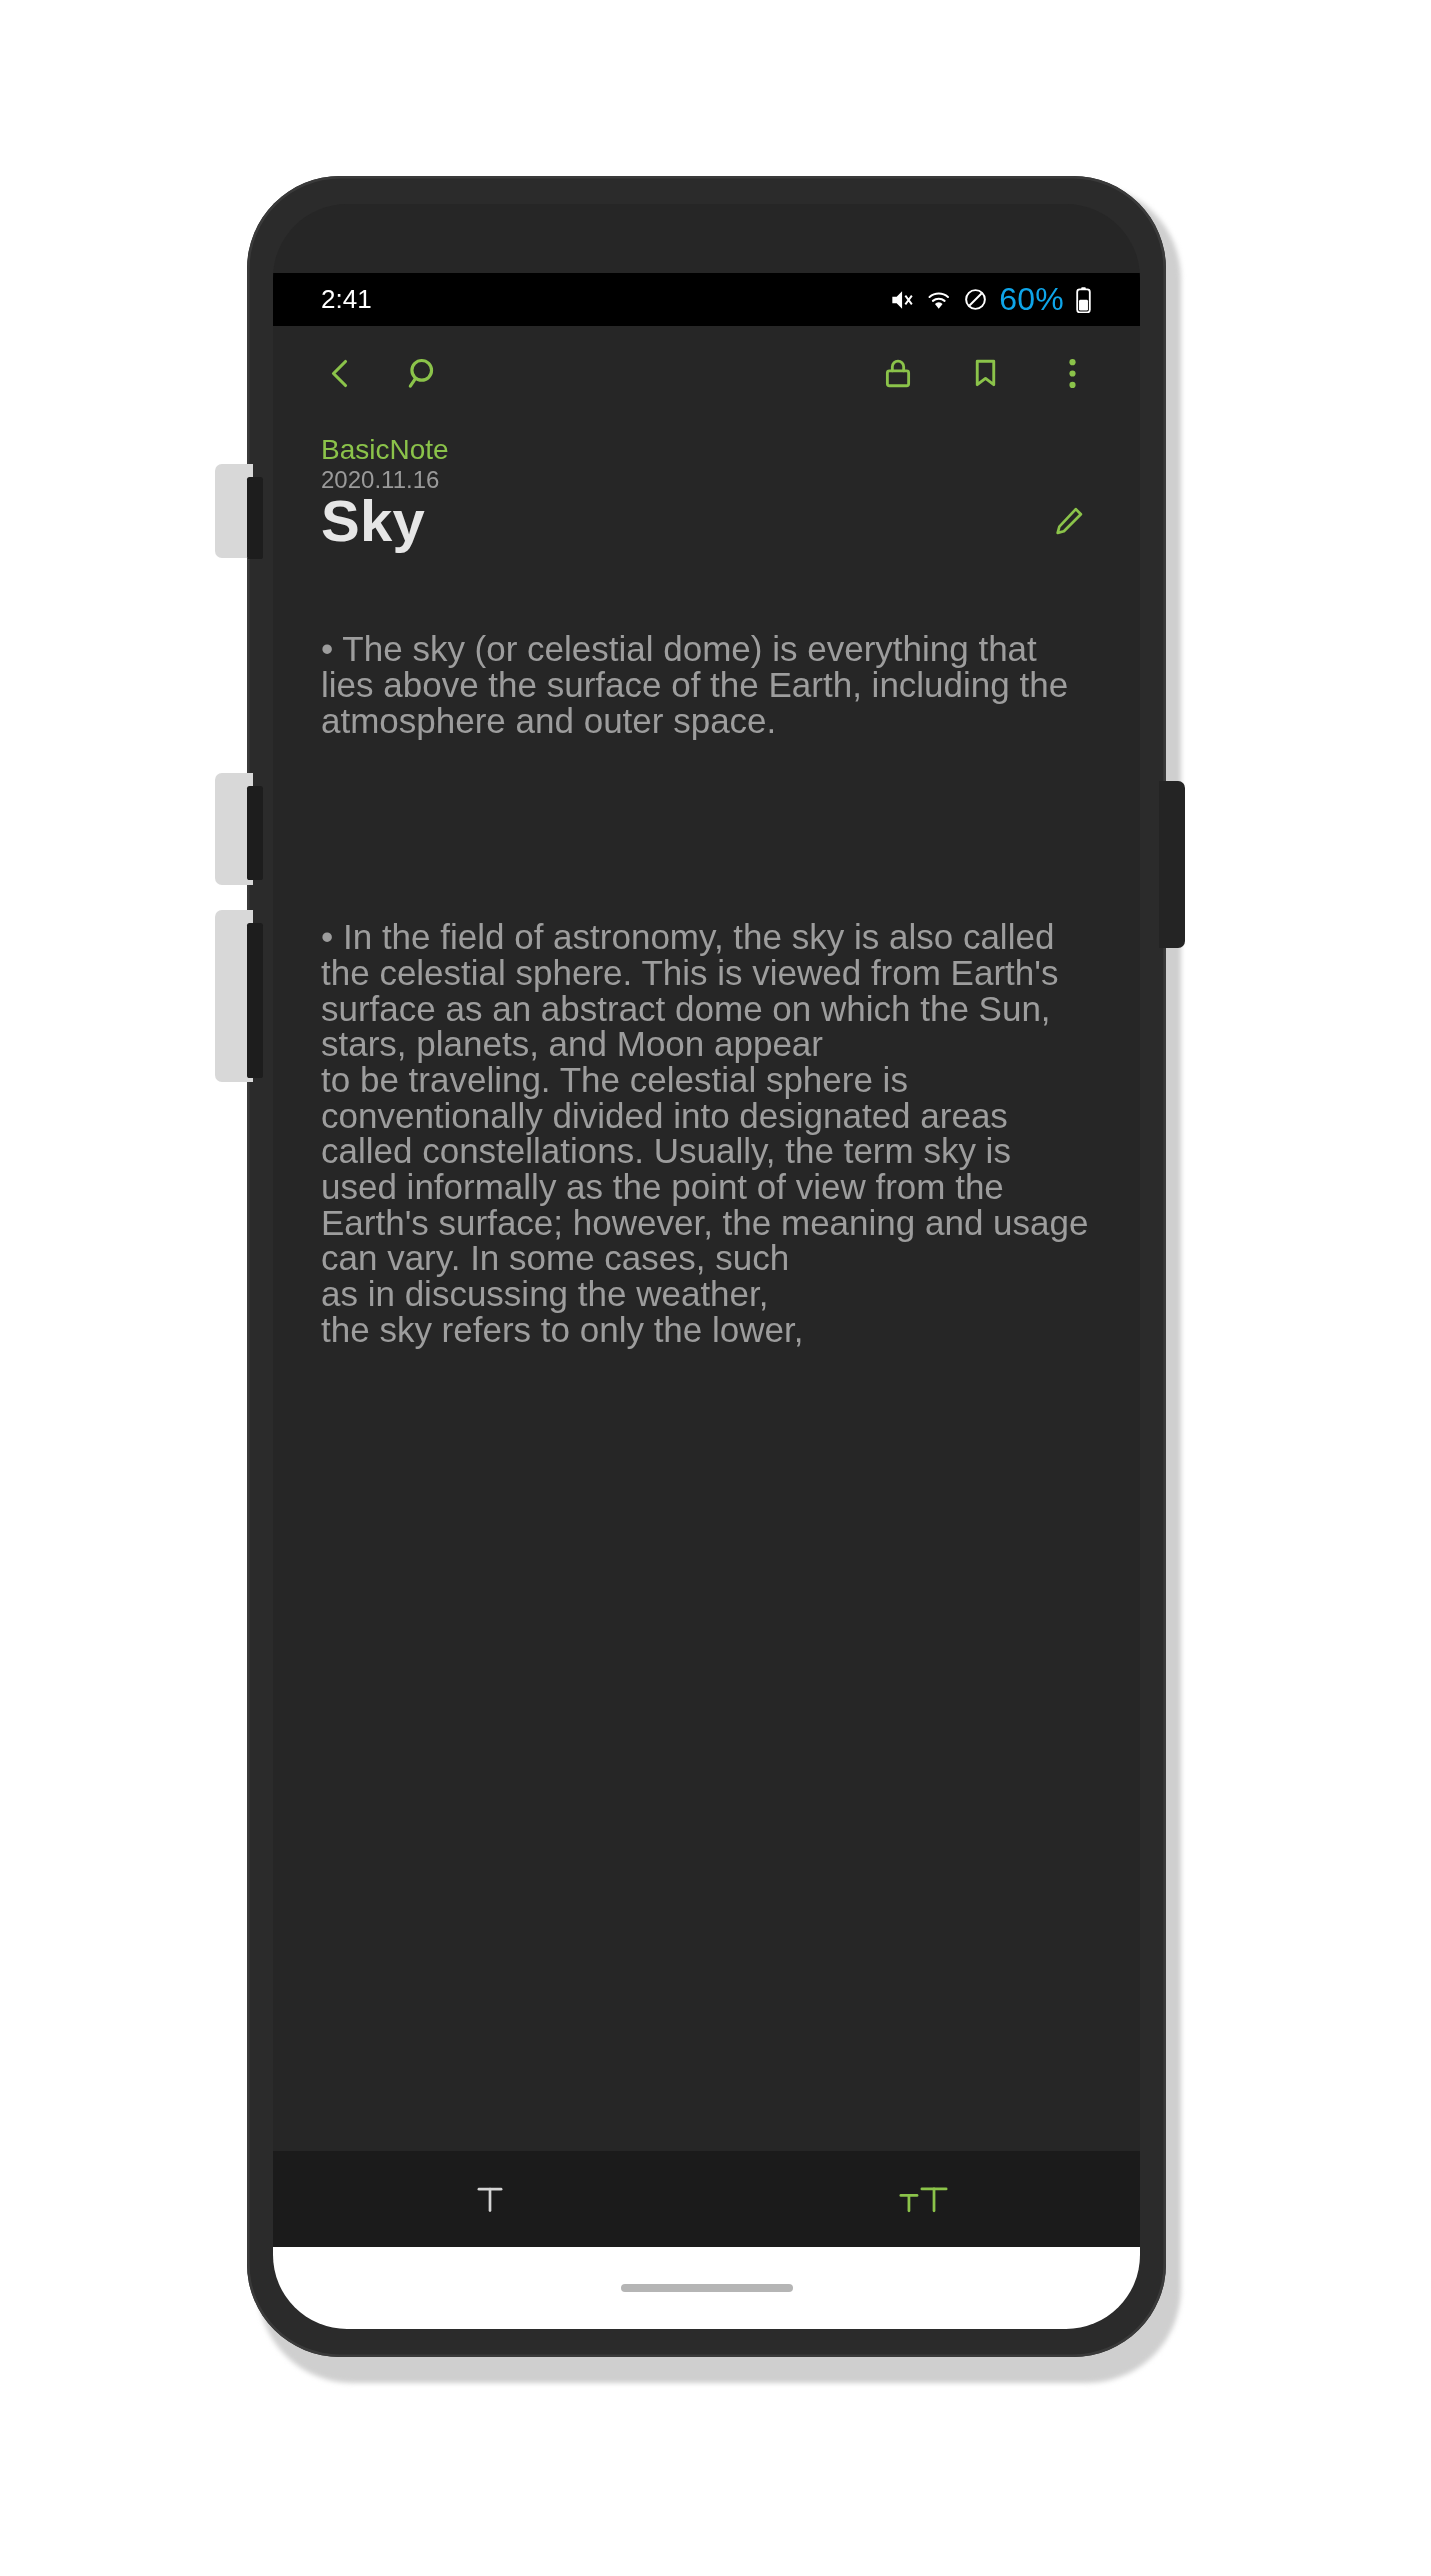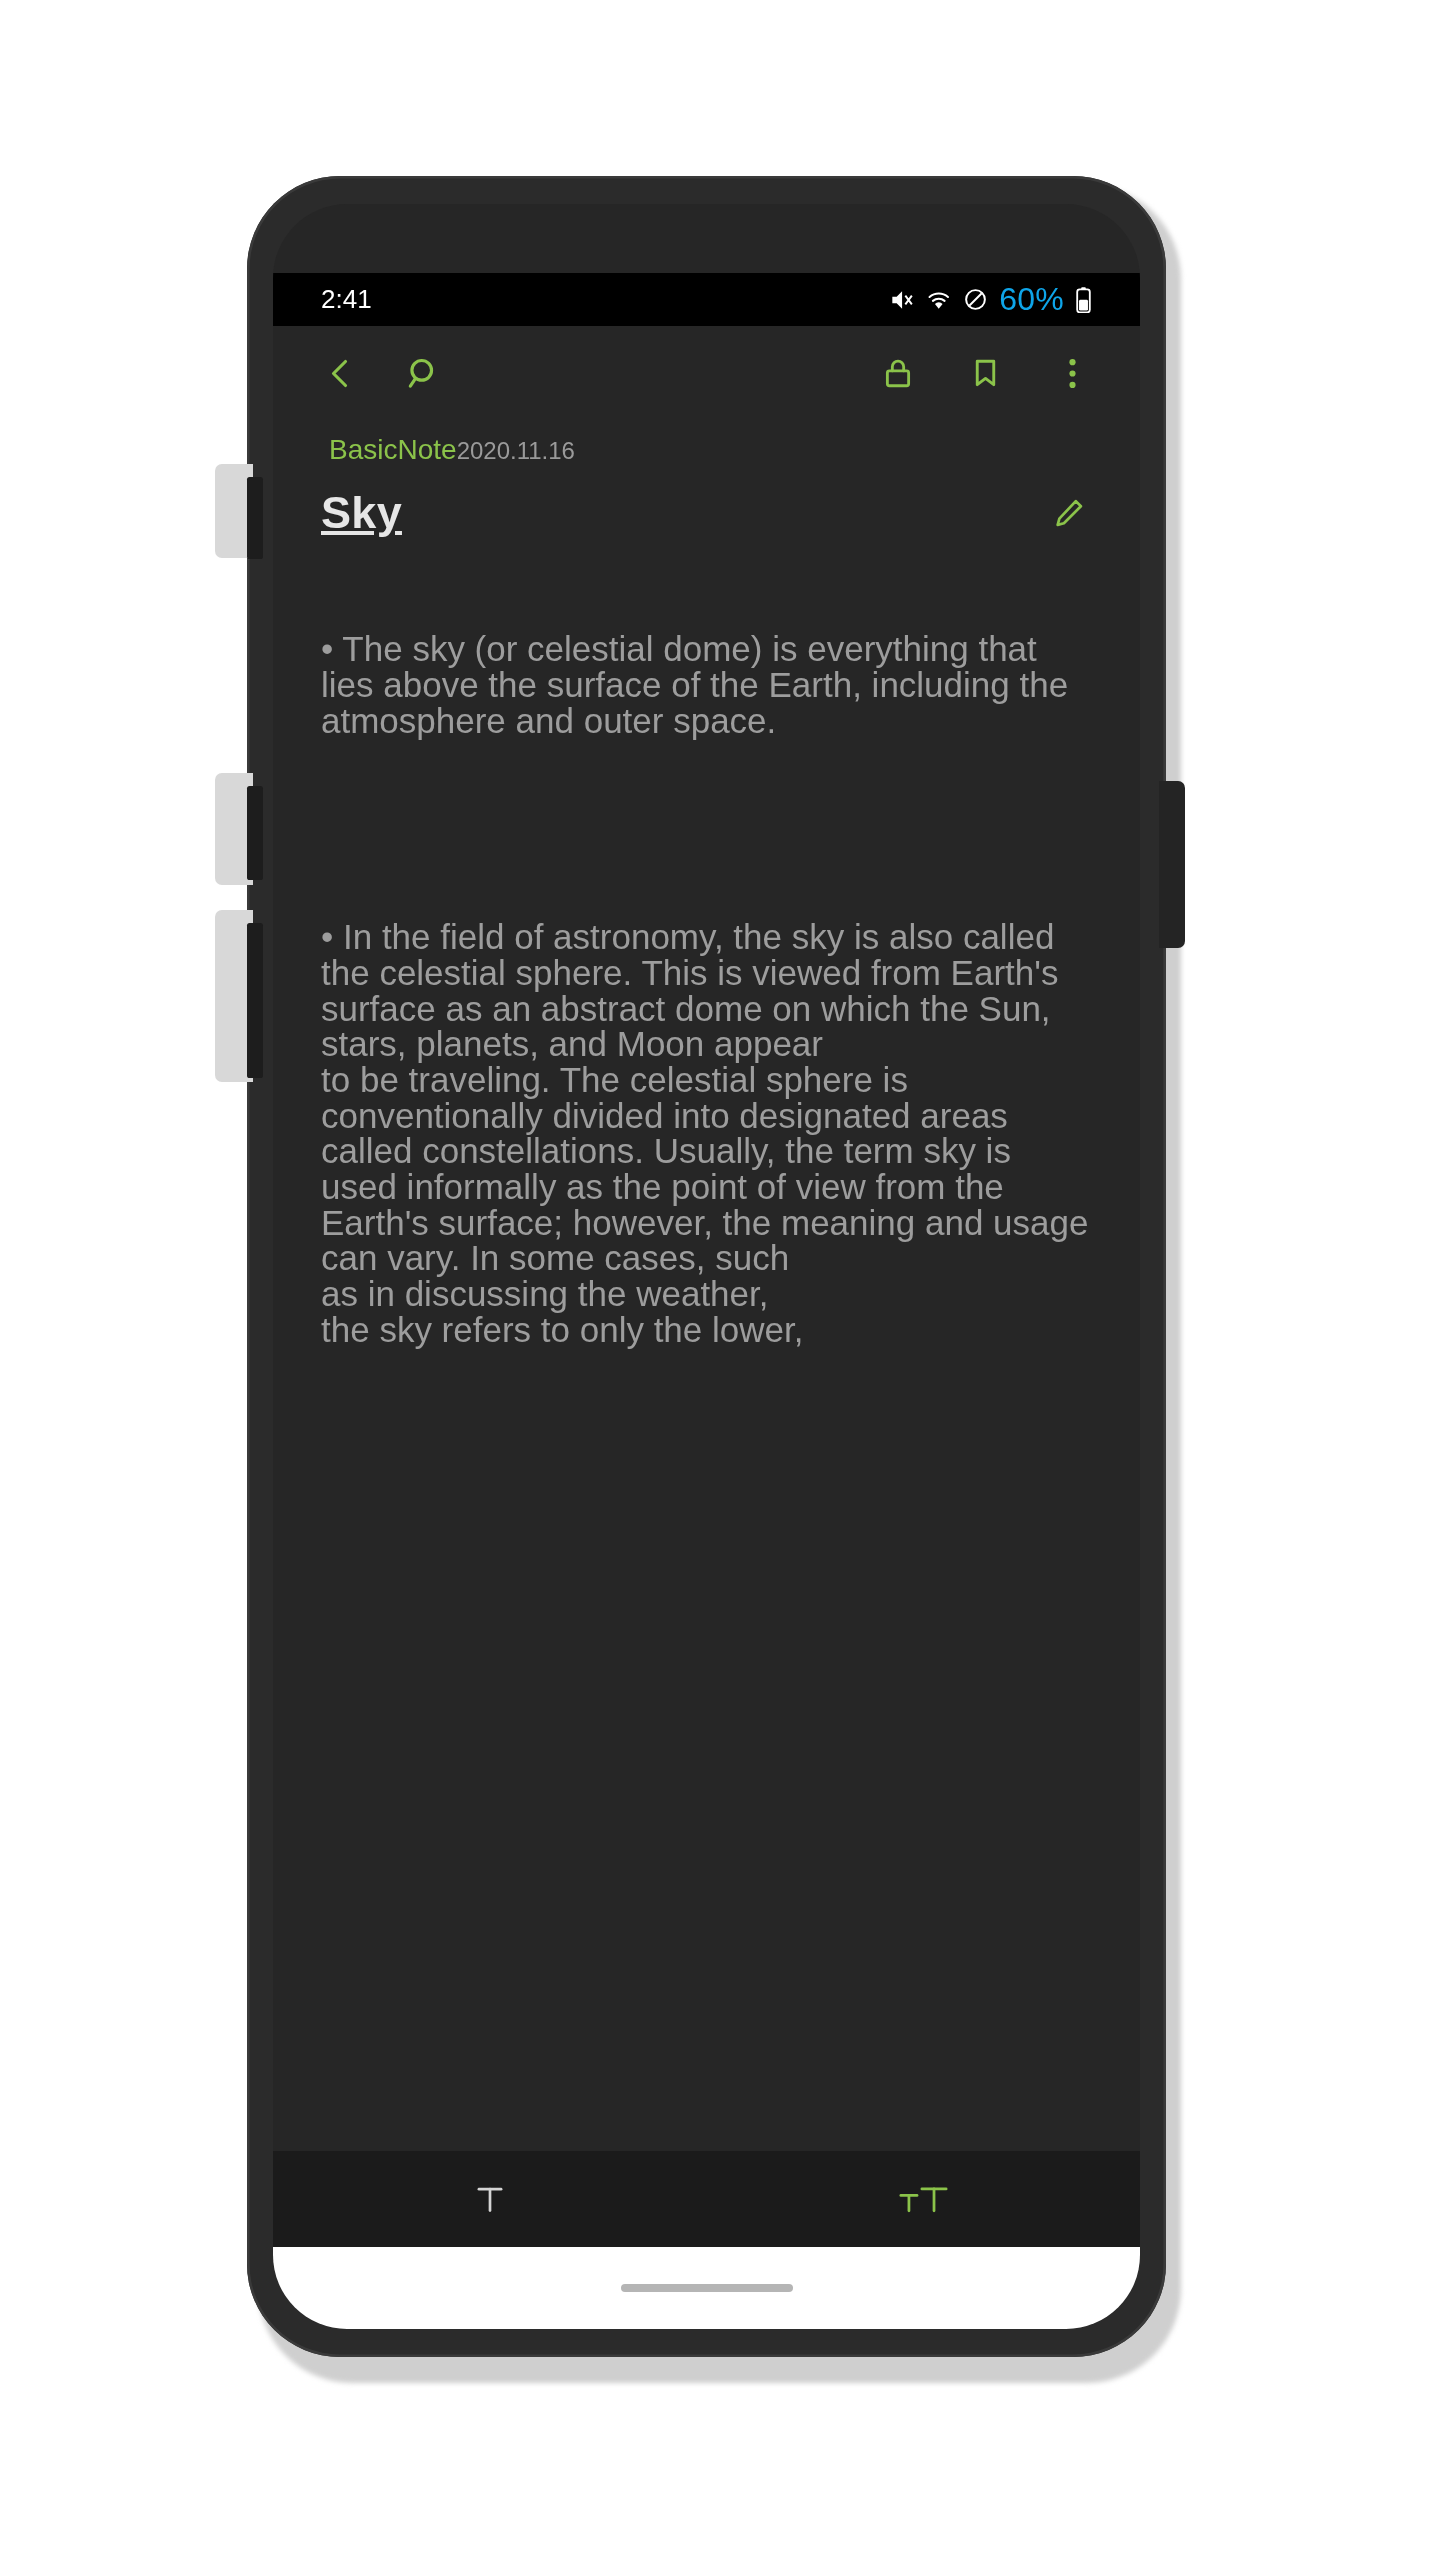--- a/index.html
+++ b/index.html
@@ -110,28 +110,29 @@
   .app-bar .right-group { display:flex; align-items:center; gap: 41px; margin-left:auto; }
   .icon-btn {
     width: 46px; height: 46px;
     display: flex; align-items: center; justify-content: center;
     cursor: pointer;
   }
 
   
   .meta-row {
     position: absolute;
-    left: 8px;
+    left: 0;
     top: 230px;
     width: 100%;
     padding: 0 48px;
     box-sizing: border-box;
     display: flex;
     justify-content: flex-start;
     align-items: baseline;
+    flex-direction: column;
   }
   .note-category {
     color: #8bc34a;
     font-size: 28px;
   }
   .note-date {
     color: #9a9a9a;
     font-size: 24px;
   }
 
@@ -142,24 +143,23 @@
     top: 283px;
     width: 100%;
     padding: 0 48px;
     box-sizing: border-box;
     display: flex;
     justify-content: space-between;
     align-items: center;
   }
   .note-title {
     color: #e6e6e6;
-    font-size: 45px;
+    font-size: 58px;
     font-weight: bold;
     letter-spacing: 0.3px;
-    text-decoration: underline;
   }
 
   
   .note-body {
     position: absolute;
     left: 0;
     top: 356px;
     width: 100%;
     height: 1425px;
     padding: 0 45px 0 48px;

